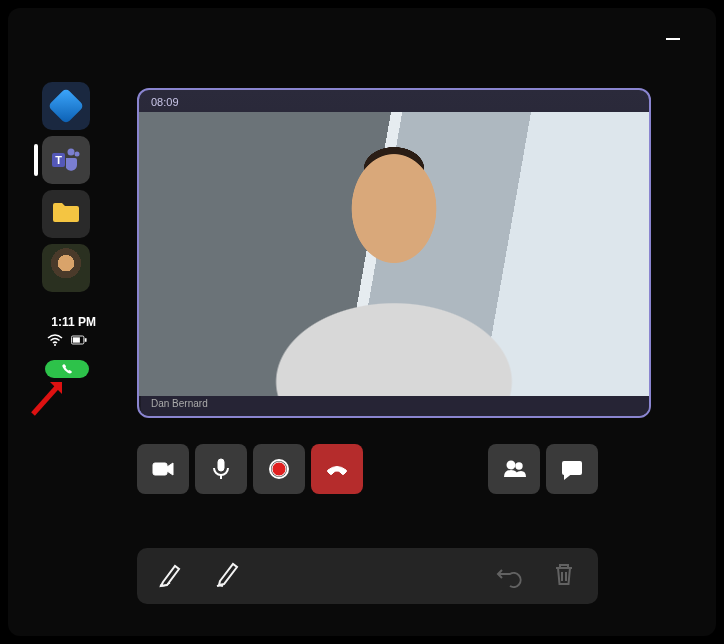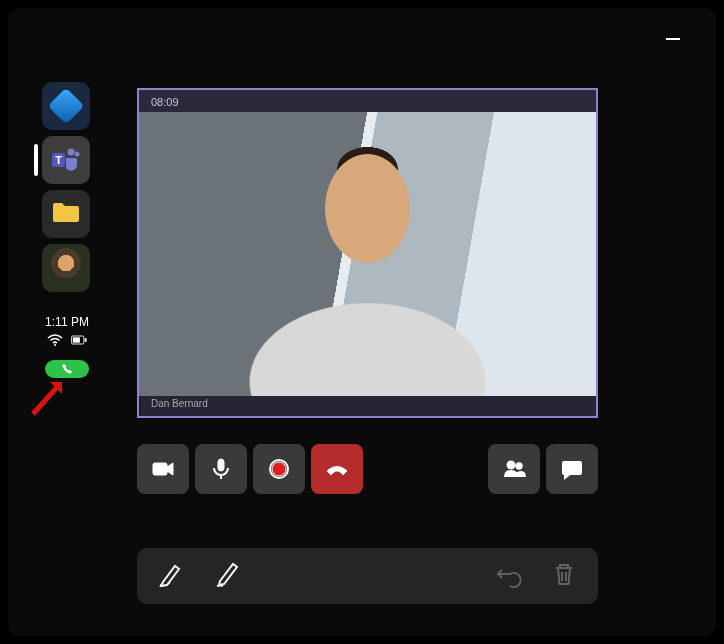--- a/index.html
+++ b/index.html
@@ -66,23 +66,24 @@
     .teams-glyph svg { width: 30px; height: 26px; }
     .folder-glyph svg { width: 30px; height: 24px; }
     .avatar-glyph {
       width: 48px; height: 48px;
       background: radial-gradient(circle at 50% 40%, #d9a36a 0 22%, #4a3a2a 22% 40%, #2a3020 40% 100%);
     }
     .status-block {
       position: absolute;
       top: 306px; left: 30px;
       width: 58px;
-      text-align: center;
+      text-align: right;
       font-size: 12px;
       line-height: 1.45;
+      font-weight: bold;
     }
     .status-row {
       display: flex; gap: 8px; justify-content: center; align-items: center;
       margin-top: 3px;
     }
     .status-row svg { width: 16px; height: 12px; }
     .call-pill {
       margin: 8px auto 0;
       width: 44px; height: 18px;
       border-radius: 9px;
@@ -92,24 +93,24 @@
     }
     .call-pill svg { width: 12px; height: 12px; }
     .red-arrow {
       position: absolute;
       top: 368px; left: 20px;
       width: 40px; height: 40px;
     }
     .video-window {
       position: absolute;
       top: 80px; left: 129px;
-      width: 461px; height: 330px;
+      width: 514px; height: 330px;
       background: linear-gradient(180deg,#2b2a3b,#1c1b26);
       border: 2px solid #8a85d0;
-      border-radius: 0;
+      border-radius: 12px;
       overflow: hidden;
     }
     .video-feed {
       position: absolute;
       top: 22px; left: 0; right: 0; bottom: 20px;
       background:
         radial-gradient(ellipse 70px 90px at 50% 34%, #d9a87a 0 60%, transparent 61%),
         radial-gradient(ellipse 50px 36px at 50% 20%, #2a1d15 0 60%, transparent 61%),
         radial-gradient(ellipse 180px 120px at 50% 95%, #d8d8d8 0 65%, transparent 66%),
         linear-gradient(100deg, #6b7378 0 45%, #e6ecf0 45% 47%, #aeb8c0 47% 70%, #dde6ec 70% 100%);

